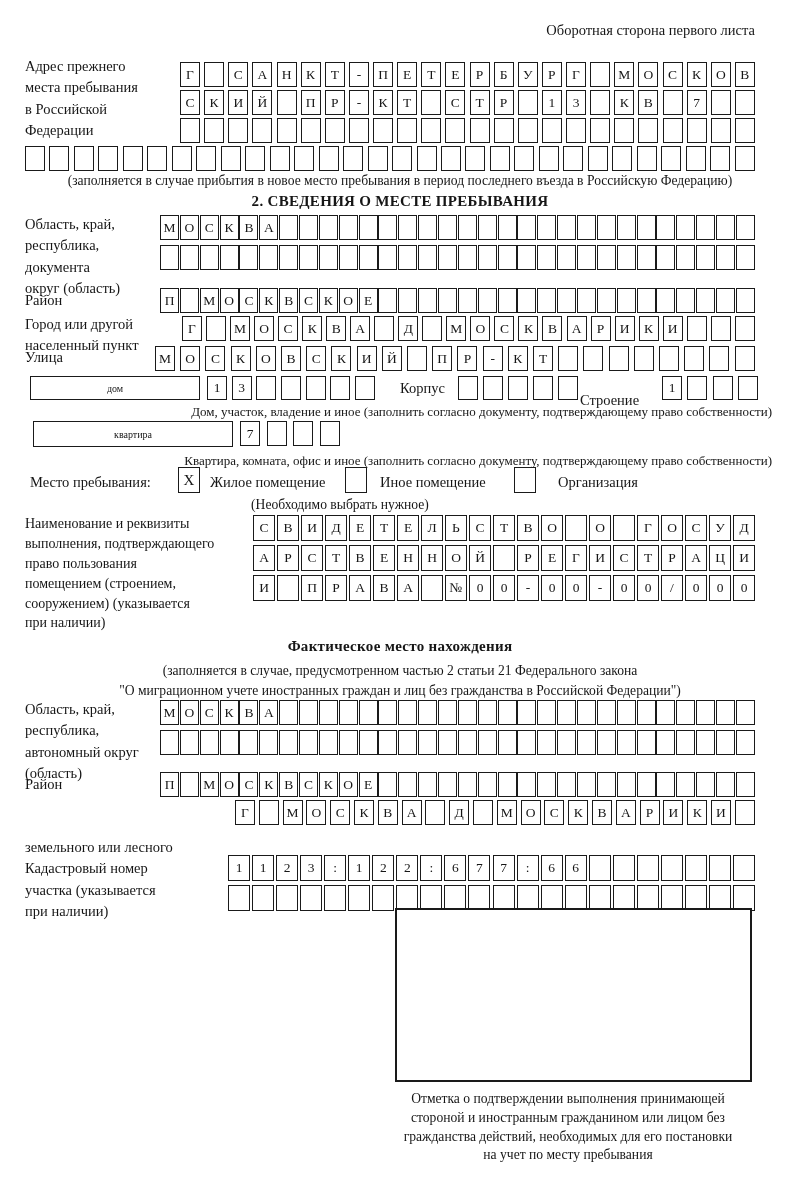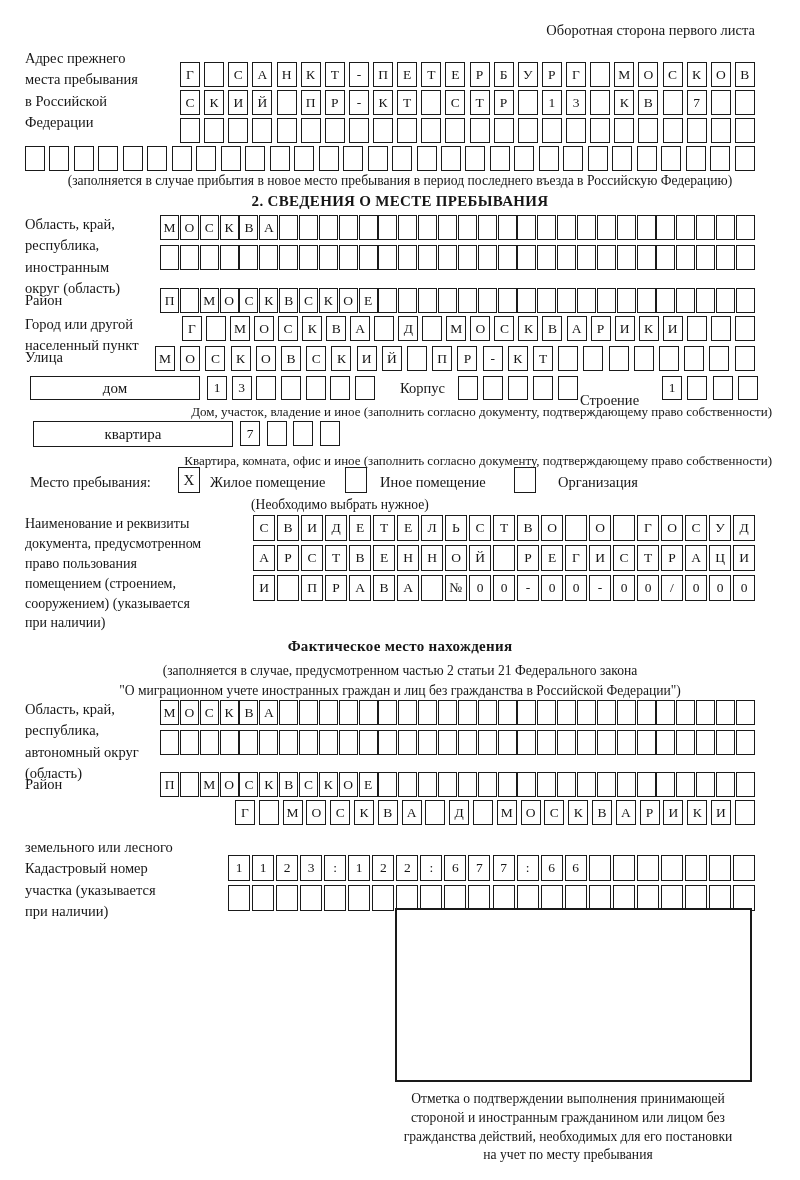--- a/index.html
+++ b/index.html
@@ -22,40 +22,40 @@
     border:1.8px solid #1a1a1a;
     display:inline-flex; align-items:center; justify-content:center;
     font-size:13.5px; font-family:"Liberation Serif", serif;
   }
   .cr-sm .cell { width:19px; }
   .cr-lg .cell { width:22px; height:26px; }
   .cr-house .cell { height:24px; }
   .namebox {
     border:1.8px solid #1a1a1a; height:24px;
     display:flex; align-items:center; justify-content:center;
-    font-size:15px;
+    font-size:10px;
     text-align:right;
   }
   .checkbox {
     width:22px; height:26px; border:1.8px solid #1a1a1a;
     display:inline-flex; align-items:center; justify-content:center;
     font-size:15px;
   }
   .stamp-box { border:2px solid #1a1a1a; background:#fff; }
   .caption { font-size:13.6px; text-align:center; line-height:1.38; }
   .center-lines { text-align:center; font-size:13.6px; line-height:1.5; }
 </style>
 </head>
 <body>
 
 <div class="page">
 
   <div class="abs" style="top:22px; right:45px; font-size:14.5px;">Оборотная сторона первого листа</div>
 
-  <div class="abs lbl" style="top:48px; left:25px; width:152px;">
+  <div class="abs lbl" style="top:56px; left:25px; width:152px;">
       <div>Адрес прежнего</div>
       <div>места пребывания</div>
       <div>в Российской</div>
       <div>Федерации</div>
     </div>
   <div class="abs cr" style="top:62px; left:180px; width:575px;">
       <span class="cell">Г</span>
       <span class="cell"></span>
       <span class="cell">С</span>
       <span class="cell">А</span>
@@ -164,21 +164,21 @@
       <span class="cell"></span>
       <span class="cell"></span>
     </div>
   <div class="abs note" style="top:173px; left:0; width:800px;">(заполняется в случае прибытия в новое место пребывания в период последнего въезда в Российскую Федерацию)</div>
 
   <div class="abs sec-title" style="top:193px; left:0; width:800px;">2. СВЕДЕНИЯ О МЕСТЕ ПРЕБЫВАНИЯ</div>
 
   <div class="abs lbl" style="top:214px; left:25px; width:135px;">
       <div>Область, край,</div>
       <div>республика,</div>
-      <div>иностранным</div>
+      <div>документа</div>
       <div>округ (область)</div>
     </div>
   <div class="abs cr cr-sm" style="top:215px; left:160px; width:595px;">
       <span class="cell">М</span>
       <span class="cell">О</span>
       <span class="cell">С</span>
       <span class="cell">К</span>
       <span class="cell">В</span>
       <span class="cell">А</span>
       <span class="cell"></span>
@@ -378,21 +378,21 @@
     </span>
   <div class="abs lbl" style="top:472px; left:380px;">Иное помещение</div>
   <span class="abs checkbox" style="top:467px; left:514px;">
       <span></span>
     </span>
   <div class="abs lbl" style="top:472px; left:558px;">Организация</div>
   <div class="abs note" style="top:497px; left:150px; width:380px;">(Необходимо выбрать нужное)</div>
 
   <div class="abs lbl-tight" style="top:514px; left:25px; width:222px;">
       <div>Наименование и реквизиты</div>
-      <div>документа, предусмотренном</div>
+      <div>выполнения, подтверждающего</div>
       <div>право пользования</div>
       <div>помещением (строением,</div>
       <div>сооружением) (указывается</div>
       <div>при наличии)</div>
     </div>
   <div class="abs cr cr-lg" style="top:515px; left:253px; width:502px;">
       <span class="cell">С</span>
       <span class="cell">В</span>
       <span class="cell">И</span>
       <span class="cell">Д</span>

